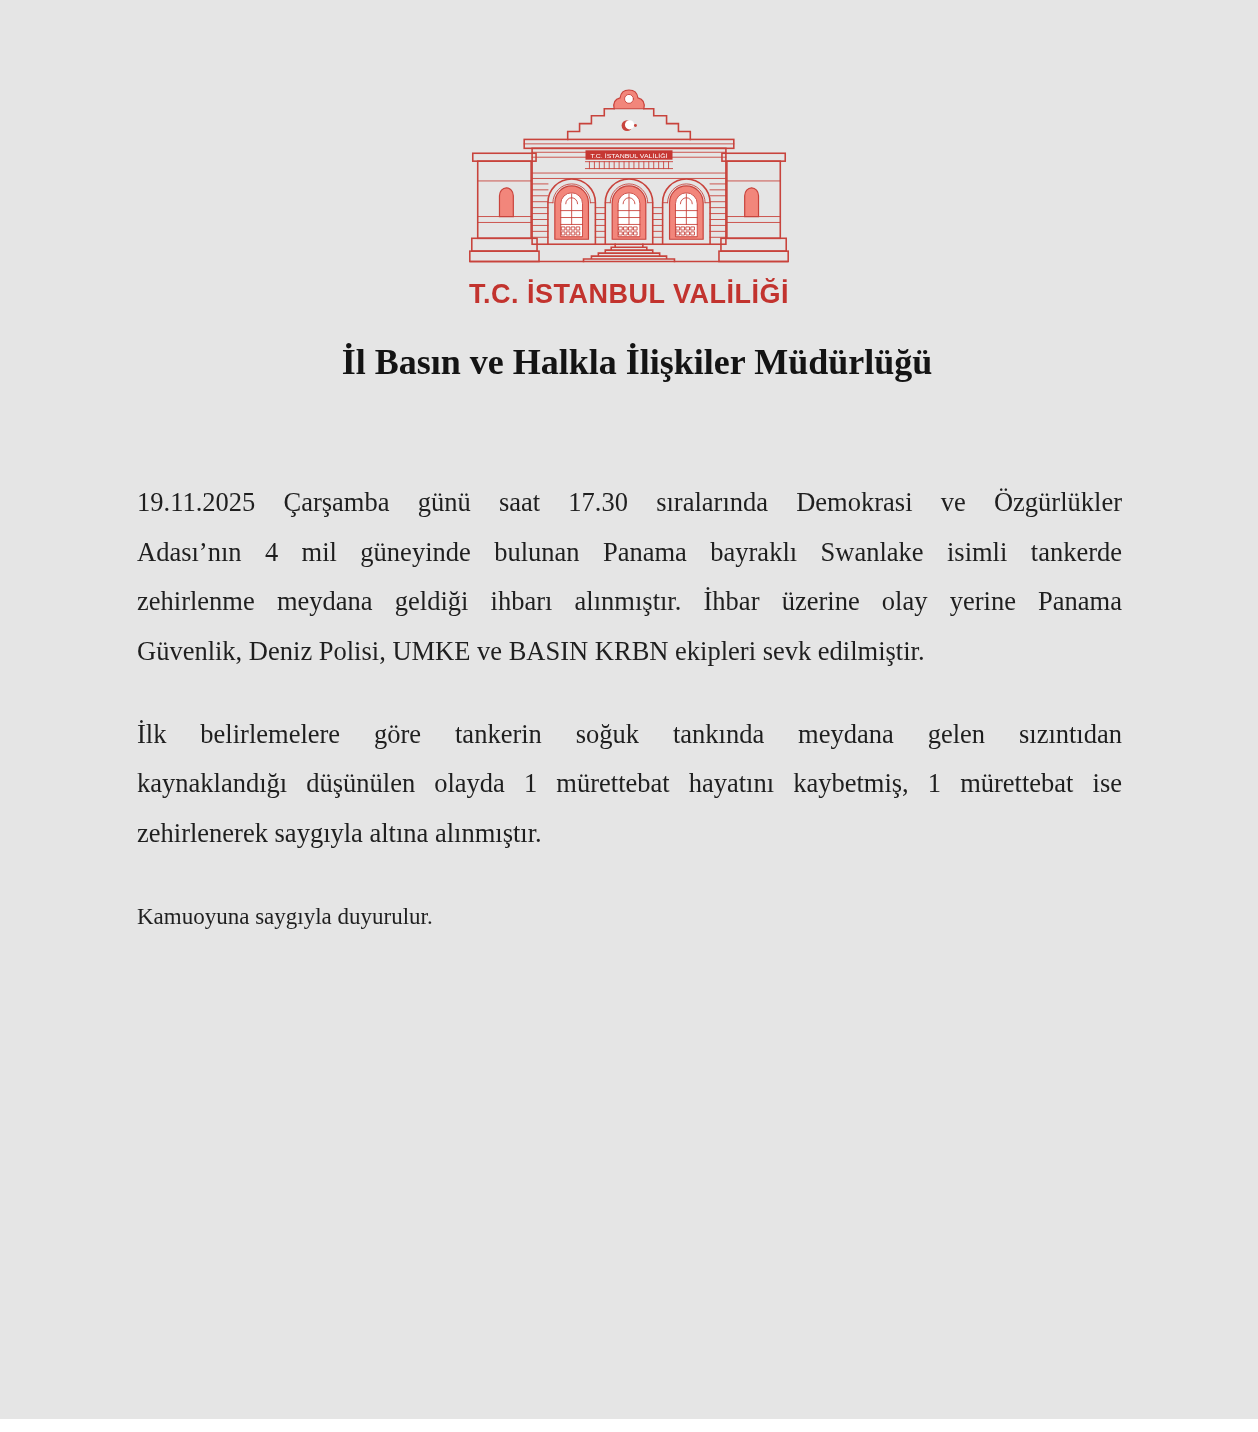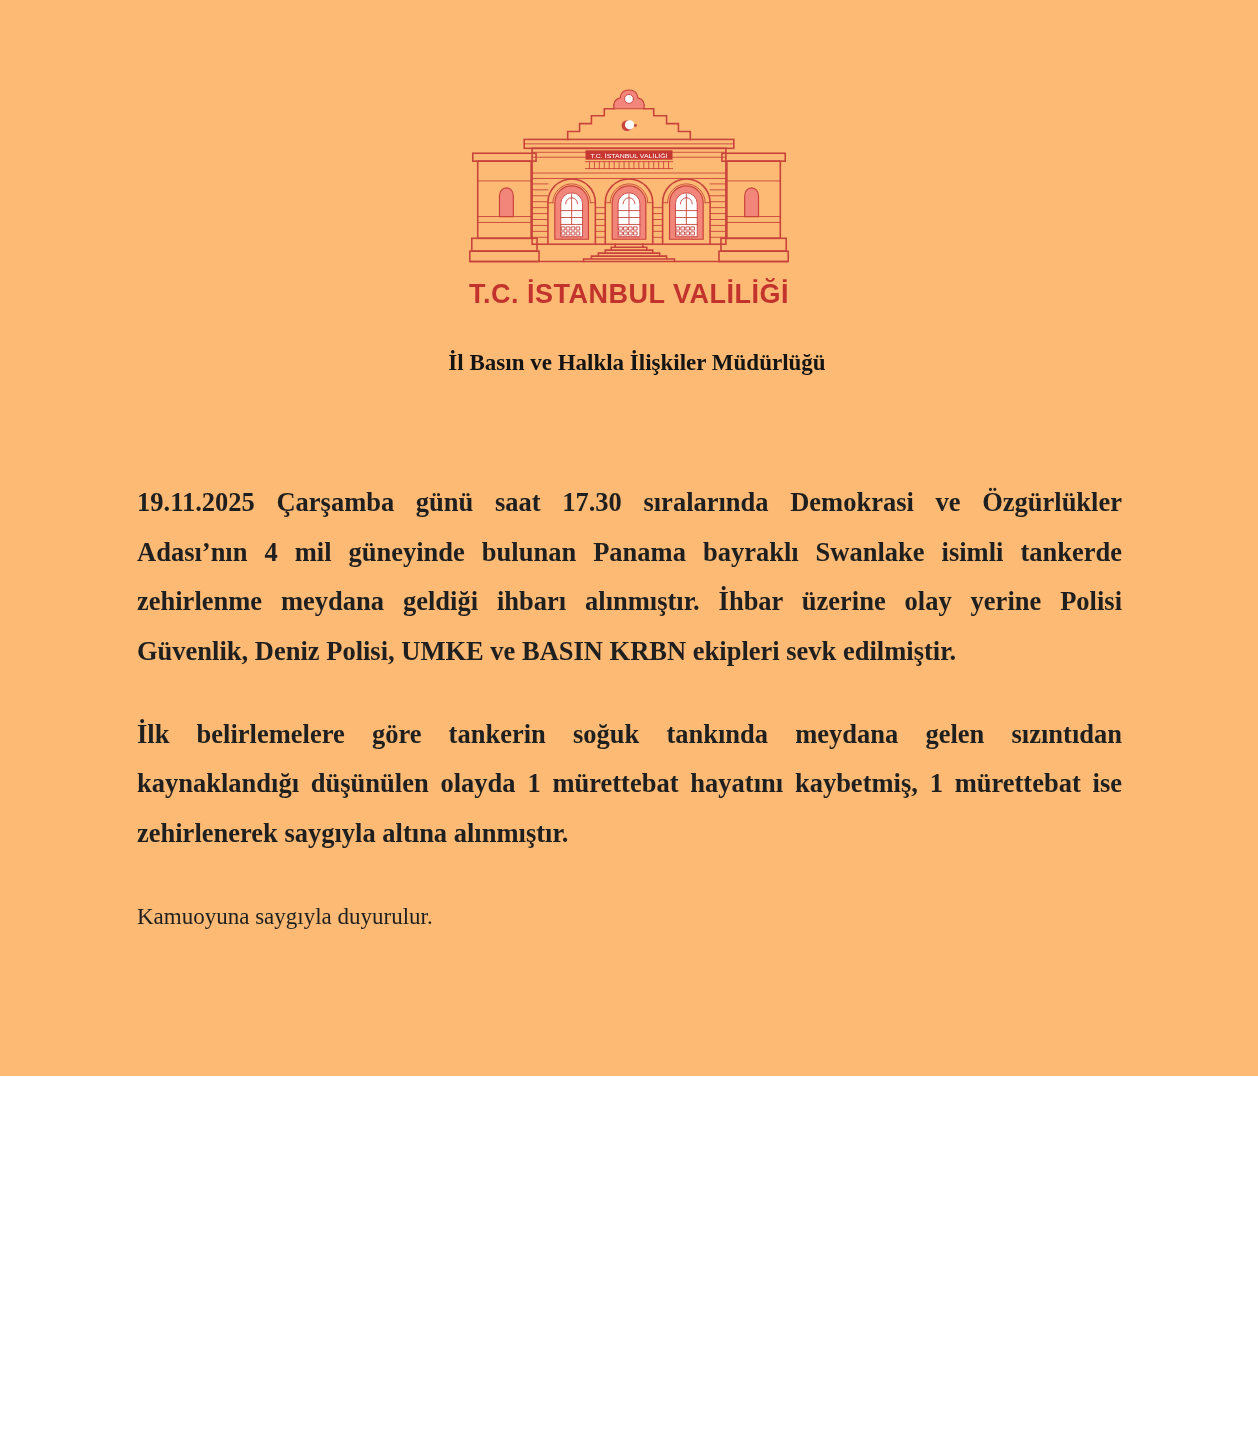--- a/index.html
+++ b/index.html
@@ -1,20 +1,20 @@
 <!DOCTYPE html>
 <html lang="tr"><head>
 <meta charset="utf-8">
 <style>
   html, body { margin: 0; padding: 0; background: #ffffff; }
   .page {
     position: relative;
     width: 1258px;
-    height: 1076px;
-    background: #fdba74;
+    height: 1419px;
+    background: #e5e5e5;
     overflow: hidden;
     font-family: "Liberation Serif", serif;
     color: #1f1f1f;
   }
   .logo-svg {
     display: block;
     margin: 88px auto 0 auto;
     width: 324px;
     height: 176px;
   }
@@ -24,31 +24,31 @@
     font-family: "Liberation Sans", sans-serif;
     font-weight: bold;
     font-size: 27px;
     line-height: 32px;
     letter-spacing: 0.5px;
   }
   .titles {
     margin-top: 24px;
     text-align: center;
     font-weight: bold;
-    font-size: 23px;
+    font-size: 36px;
     line-height: 57px;
     color: #141414;
     margin-left: 16px;
   }
   .body-text {
     margin: 87px 136px 0 137px;
     font-size: 26.5px;
     line-height: 49.5px;
   }
-  .para { margin: 0 0 33.5px 0; font-weight: bold; }
+  .para { margin: 0 0 33.5px 0; }
   .line {
     text-align: justify;
     text-align-last: justify;
   }
   .line.last { text-align-last: left; }
   .closing {
     margin: 0;
     font-weight: normal;
     font-size: 23px;
     line-height: 49.5px;
@@ -158,21 +158,21 @@
   <div class="logo-caption" style="color: rgb(194, 51, 46);">T.C. İSTANBUL VALİLİĞİ</div>
 
   <div class="titles">
     <div>İl Basın ve Halkla İlişkiler Müdürlüğü</div>
   </div>
 
   <div class="body-text">
     <div class="para">
       <div class="line">19.11.2025 Çarşamba günü saat 17.30 sıralarında Demokrasi ve Özgürlükler</div>
       <div class="line">Adası’nın 4 mil güneyinde bulunan Panama bayraklı Swanlake isimli tankerde</div>
-      <div class="line">zehirlenme meydana geldiği ihbarı alınmıştır. İhbar üzerine olay yerine Polisi</div>
+      <div class="line">zehirlenme meydana geldiği ihbarı alınmıştır. İhbar üzerine olay yerine Panama</div>
       <div class="line last">Güvenlik, Deniz Polisi, UMKE ve BASIN KRBN ekipleri sevk edilmiştir.</div>
     </div>
     <div class="para">
       <div class="line">İlk belirlemelere göre tankerin soğuk tankında meydana gelen sızıntıdan</div>
       <div class="line">kaynaklandığı düşünülen olayda 1 mürettebat hayatını kaybetmiş, 1 mürettebat ise</div>
       <div class="line last">zehirlenerek saygıyla altına alınmıştır.</div>
     </div>
     <p class="closing">Kamuoyuna saygıyla duyurulur.</p>
   </div>
 

